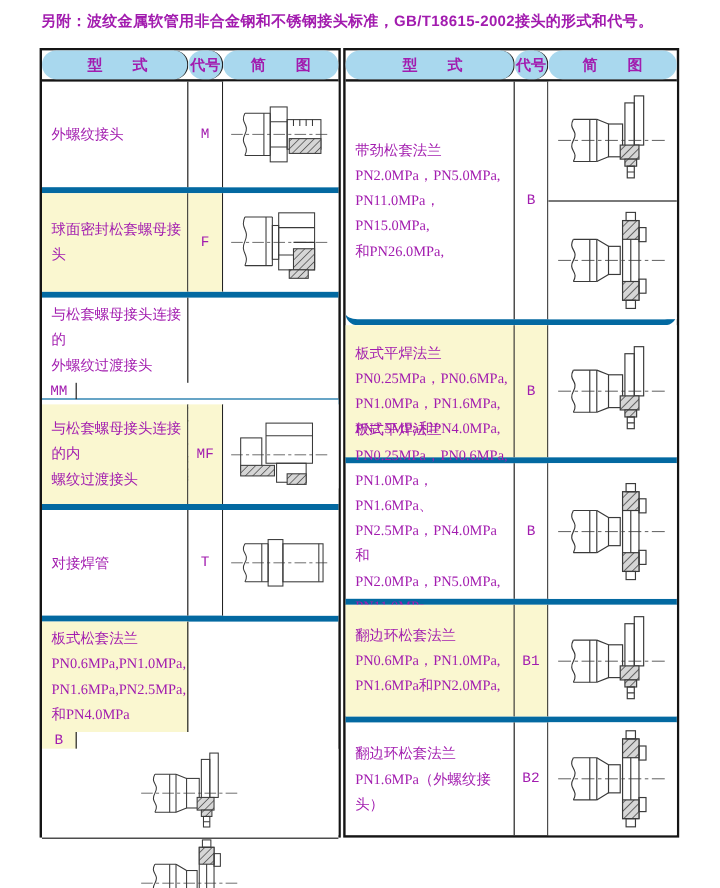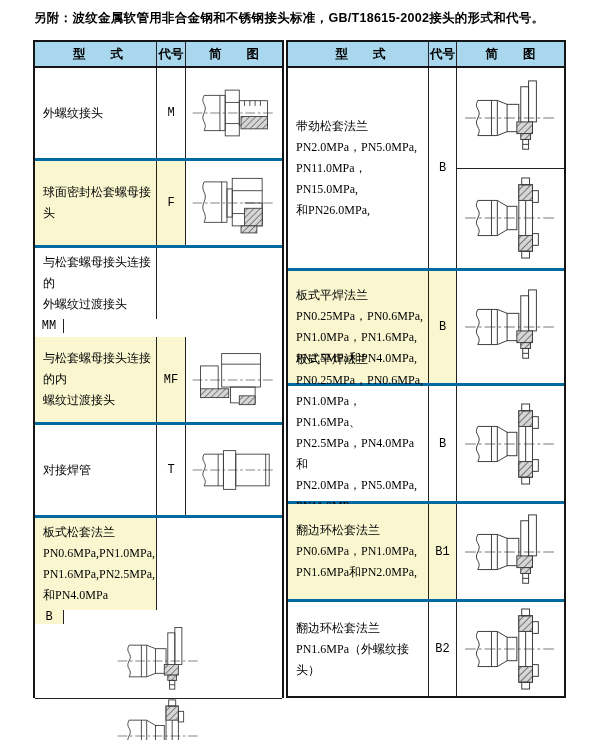--- a/index.html
+++ b/index.html
@@ -1,34 +1,34 @@
 <!DOCTYPE html>
 <html style="--blue: #a9d8ee; --yellow: #faf7d0;"><head>
 <meta charset="utf-8">
 <style>
   html,body { margin:0; padding:0; background:#ffffff; }
   .page {
     position:relative; width:600px; height:740px; background:#ffffff;
-    font-family:"Liberation Serif", serif; color:#000000; overflow:hidden;
+    font-family:"Liberation Serif", serif; color:#a21caf; overflow:hidden;
   }
   .title {
     position:absolute; left:34px; top:10px; width:540px;
     font-family:"Liberation Sans", sans-serif;
     font-size:12.5px; font-weight:bold; letter-spacing:0.3px;
   }
   .tbl {
     position:absolute; top:40px; background:#ffffff;
     border:2px solid #151515;
   }
   .t-left  { left:33px;  width:247px; }
   .t-right { left:286px; width:276px; }
-  .row { display:flex; border-bottom:3px solid #0369a1; box-sizing:border-box; }
+  .row { display:flex; border-bottom:5px solid #0369a1; box-sizing:border-box; }
   .row:last-child { border-bottom:none; }
   .hdr { height:26px; font-weight:bold; border-bottom:2px solid #151515; }
-  .hdr .cell { display:flex; align-items:center; justify-content:center; font-size:12.5px; }
+  .hdr .cell { display:flex; align-items:center; justify-content:center; font-size:12.5px;border-radius:12px; }
   .cell { border-right:1px solid #222; box-sizing:border-box; background:transparent; }
   .cell:last-child { border-right:none; }
   .c-type {
     width:122px; padding:4px 3px 4px 8px; display:flex; flex-direction:column;
     justify-content:center; font-size:12px; line-height:21px;
   }
   .t-right .c-type { width:141px; }
   .c-code { width:29px; display:flex; align-items:center; justify-content:center; font-size:12px;font-family:Liberation Mono, monospace; }
   .t-right .c-code { width:28px; }
   .c-sketch { flex:1; display:flex; flex-direction:column;text-align:center; }
@@ -241,21 +241,21 @@
       </div>
     </div>
 
   <div class="tbl t-right">
     <div class="row hdr">
       <div class="cell c-type">型　　式</div>
       <div class="cell c-code">代号</div>
       <div class="cell c-sketch" style="align-items:center;justify-content:center;flex-direction:row">简　　图</div>
     </div>
 
-  <div class="row" style="height: 203px;">
+  <div class="row" style="height: 203px; border-radius: 10px;">
         <div class="cell c-type">
           <div>带劲松套法兰</div>
           <div>PN2.0MPa，PN5.0MPa,</div>
           <div>PN11.0MPa，PN15.0MPa,</div>
           <div>和PN26.0MPa,</div>
         </div>
         <div class="cell c-code">
           <div>B</div>
         </div>
         <div class="cell c-sketch">

